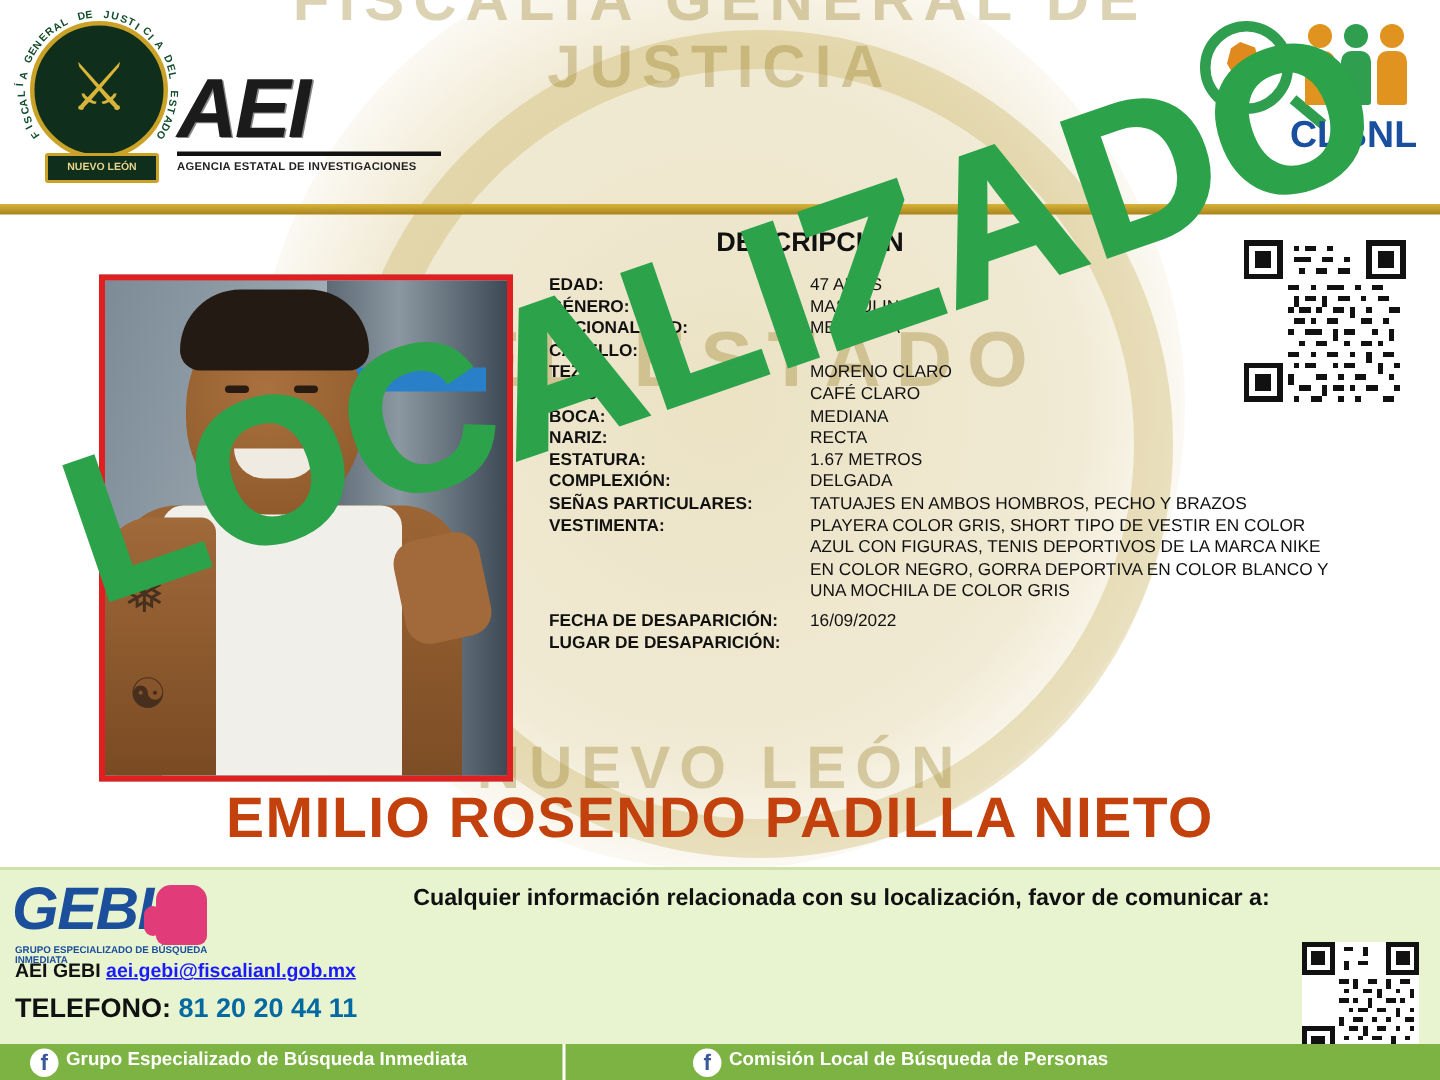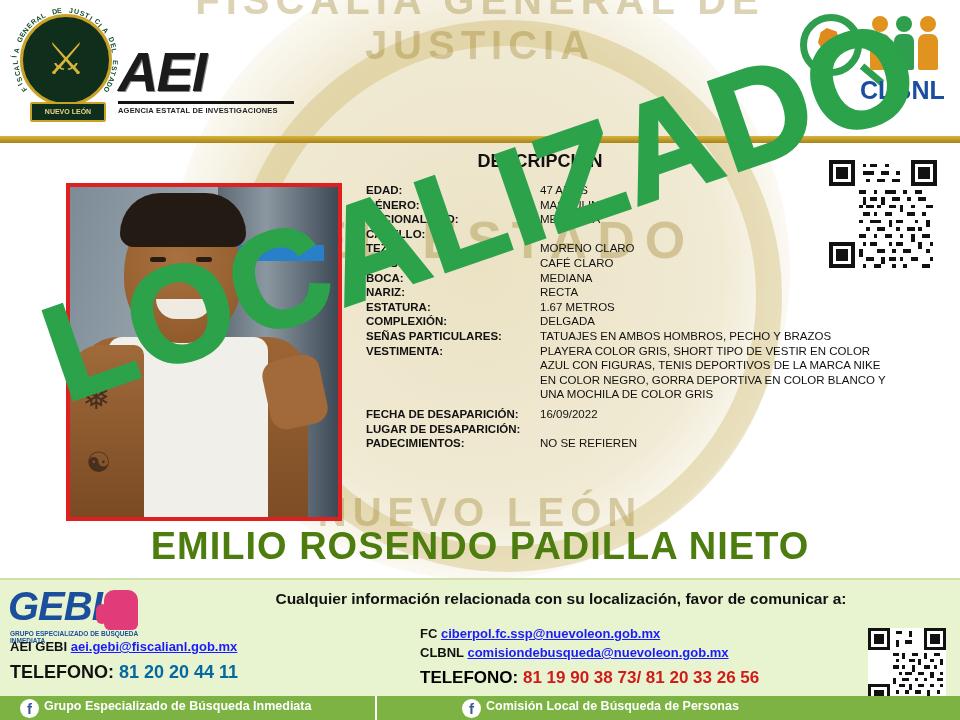--- a/index.html
+++ b/index.html
@@ -84,21 +84,21 @@
   .frow{display:flex;line-height:14.6px;}
   .flabel{width:174px;font-weight:bold;flex:0 0 174px;}
   .fvalue{flex:1;}
   .fvalue.multi{line-height:14.6px;}
   .gap{height:5px;}
 
   .qr{position:absolute;right:22px;top:160px;width:110px;height:108px;z-index:2;background:#fff;}
   .qr-inner{width:100%;height:100%;}
 
   .name-bar{position:absolute;left:0;top:525px;width:960px;text-align:center;z-index:2;}
-  .name-bar .nm{font-size:38px;font-weight:bold;color:#4d7c0f;letter-spacing:1px;}
+  .name-bar .nm{font-size:38px;font-weight:bold;color:#c2410c;letter-spacing:1px;}
 
   
   .footer{position:absolute;left:0;top:578px;width:960px;height:142px;background:#e8f3d0;z-index:2;border-top:2px solid #cfe0a8;}
   .gebi{position:absolute;left:8px;top:6px;width:160px;height:66px;}
   .gebi-g{font-size:40px;font-weight:bold;font-style:italic;color:#1b4f9c;letter-spacing:-1px;line-height:40px;}
   .gebi-hand{position:absolute;left:96px;top:4px;width:34px;height:40px;background:#e23b7a;border-radius:10px 10px 6px 6px;}
   .gebi-hand:after{content:"";position:absolute;left:-8px;top:14px;width:12px;height:20px;background:#e23b7a;border-radius:6px;}
   .gebi-arc{position:absolute;left:2px;top:44px;width:150px;font-size:6.5px;font-weight:bold;color:#1b4f9c;}
 
   .f-call{position:absolute;left:176px;top:10px;width:770px;text-align:center;font-size:15.5px;font-weight:bold;color:#111;}
@@ -385,24 +385,20 @@
         <div class="fvalue multi">PLAYERA COLOR GRIS, SHORT TIPO DE VESTIR EN COLOR AZUL CON FIGURAS, TENIS DEPORTIVOS DE LA MARCA NIKE EN COLOR NEGRO, GORRA DEPORTIVA EN COLOR BLANCO Y UNA MOCHILA DE COLOR GRIS</div>
       </div>
     <div class="gap"></div>
     <div class="frow">
         <div class="flabel">FECHA DE DESAPARICIÓN:</div>
         <div class="fvalue">16/09/2022</div>
       </div>
     <div class="frow">
         <div class="flabel">LUGAR DE DESAPARICIÓN:</div>
       </div>
-    <div class="frow">
-        <div class="flabel">PADECIMIENTOS:</div>
-        <div class="fvalue">NO SE REFIEREN</div>
-      </div>
   </div>
 
   <div class="name-bar">
     <div class="nm">EMILIO ROSENDO PADILLA NIETO</div>
   </div>
 
   <div class="footer">
 
     <div class="gebi">
       <div class="gebi-g">GEBI</div>
@@ -416,34 +412,20 @@
       <div class="l1">
         <span>AEI GEBI</span>
         <a href="#">aei.gebi@fiscalianl.gob.mx</a>
       </div>
       <div class="l2">
         <span>TELEFONO:</span>
         <span class="num">81 20 20 44 11</span>
       </div>
     </div>
 
-    <div class="f-right">
-      <div class="r1">
-        <span>FC</span>
-        <a href="#">ciberpol.fc.ssp@nuevoleon.gob.mx</a>
-      </div>
-      <div class="r2">
-        <span>CLBNL</span>
-        <a href="#">comisiondebusqueda@nuevoleon.gob.mx</a>
-      </div>
-      <div class="r3">
-        <span>TELEFONO:</span>
-        <span class="num">81 19 90 38 73/ 81 20 33 26 56</span>
-      </div>
-    </div>
 
     <div class="qr2">
       <svg viewBox="0 0 25 25" width="78" height="78" shape-rendering="crispEdges">
         <rect width="25" height="25" fill="#fff"></rect>
         <g fill="#111">
           <rect x="0" y="0" width="7" height="1"></rect>
             <rect x="0" y="6" width="7" height="1"></rect>
           <rect x="0" y="0" width="1" height="7"></rect>
             <rect x="6" y="0" width="1" height="7"></rect>
           <rect x="2" y="2" width="3" height="3"></rect>

